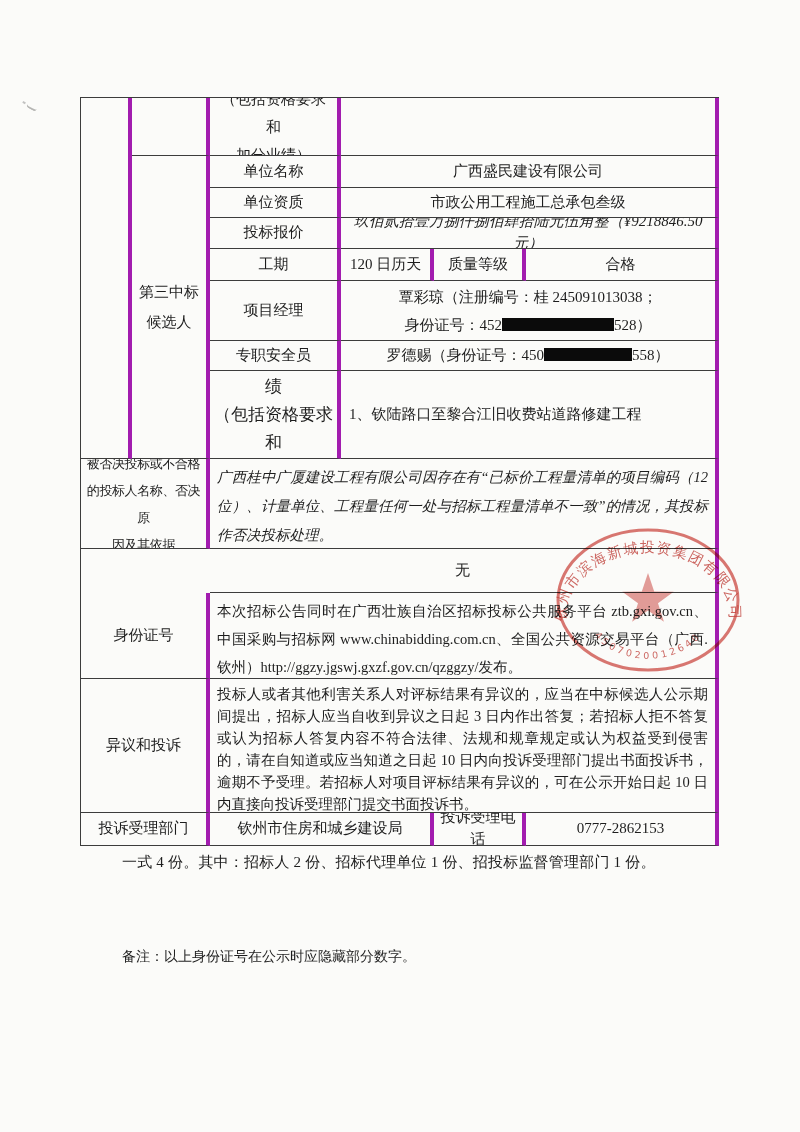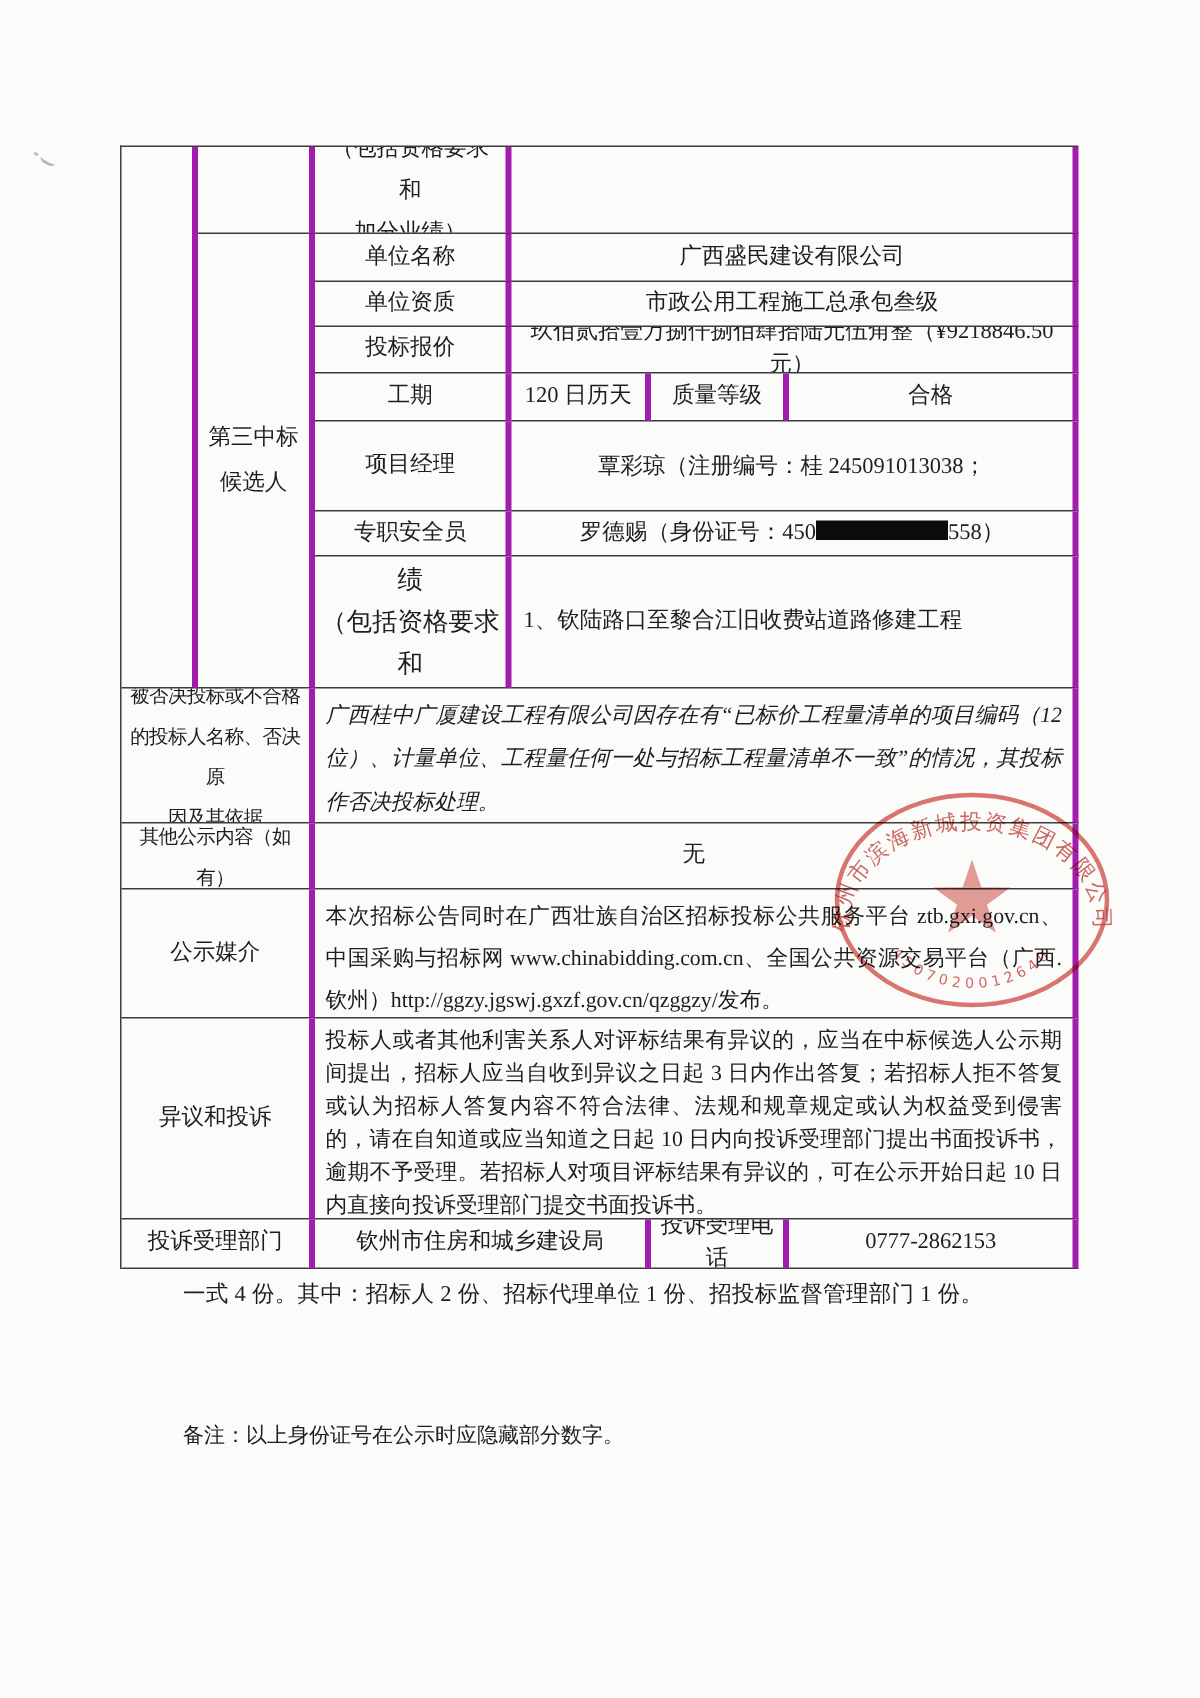--- a/index.html
+++ b/index.html
@@ -66,55 +66,57 @@
     <div class="cell preline lh30" style="grid-area:2/2/9/3;">第三中标
 候选人</div>
 
     <div class="cell" style="grid-area:2/3/3/4;">单位名称</div>
     <div class="cell" style="grid-area:2/4/3/7;">广西盛民建设有限公司</div>
 
     <div class="cell" style="grid-area:3/3/4/4;">单位资质</div>
     <div class="cell" style="grid-area:3/4/4/7;">市政公用工程施工总承包叁级</div>
 
     <div class="cell" style="grid-area:4/3/5/4;">投标报价</div>
-    <div class="cell" style="grid-area:4/4/5/7;">玖佰贰拾壹万捌仟捌佰肆拾陆元伍角整（¥9218846.50 元）</div>
+    <div class="cell" style="grid-area:4/4/5/7;font-style:italic;">玖佰贰拾壹万捌仟捌佰肆拾陆元伍角整（¥9218846.50 元）</div>
 
     <div class="cell" style="grid-area:5/3/6/4;">工期</div>
     <div class="cell" style="grid-area:5/4/6/5;">120 日历天</div>
     <div class="cell" style="grid-area:5/5/6/6;">质量等级</div>
     <div class="cell" style="grid-area:5/6/6/7;">合格</div>
 
     <div class="cell" style="grid-area:6/3/7/4;">项目经理</div>
     <div class="cell" style="grid-area:6/4/7/7;">
       <div class="two-line">
         <div>覃彩琼（注册编号：桂 245091013038；</div>
+        <div>
+          <span>身份证号：452</span><span class="redact w1"></span><span>528）</span>
+        </div>
       </div>
     </div>
 
     <div class="cell" style="grid-area:7/3/8/4;">专职安全员</div>
     <div class="cell" style="grid-area:7/4/8/7;">
       <div>
         <span>罗德赐（身份证号：450</span><span class="redact w2"></span><span>558）</span>
       </div>
     </div>
 
     <div class="cell preline lh28 small-label" style="grid-area:8/3/9/4;">投标所用企业业绩
 （包括资格要求和
 加分业绩）</div>
     <div class="cell left-val" style="grid-area:8/4/9/7;">1、钦陆路口至黎合江旧收费站道路修建工程</div>
 
     <div class="cell preline tight" style="grid-area:9/1/10/3;">被否决投标或不合格
 的投标人名称、否决原
 因及其依据</div>
     <div class="cell para lh29" style="grid-area:9/3/10/7;">广西桂中广厦建设工程有限公司因存在有“已标价工程量清单的项目编码（12 位）、计量单位、工程量任何一处与招标工程量清单不一致”的情况，其投标作否决投标处理。</div>
 
-    <div class="cell tight" style="grid-area:10/1/11/3;">其他公示内容（如有）</div>
     <div class="cell" style="grid-area:10/3/11/7;">无</div>
 
-    <div class="cell" style="grid-area:11/1/12/3;">公示媒介</div>
+    <div class="cell" style="grid-area:11/1/12/3;">身份证号</div>
     <div class="cell para lh28p" style="grid-area:11/3/12/7;">本次招标公告同时在广西壮族自治区招标投标公共服务平台 ztb.gxi.gov.cn、中国采购与招标网 www.chinabidding.com.cn、全国公共资源交易平台（广西.钦州）http://ggzy.jgswj.gxzf.gov.cn/qzggzy/发布。</div>
 
     <div class="cell" style="grid-area:12/1/13/3;">异议和投诉</div>
     <div class="cell para lh22" style="grid-area:12/3/13/7;">投标人或者其他利害关系人对评标结果有异议的，应当在中标候选人公示期间提出，招标人应当自收到异议之日起 3 日内作出答复；若招标人拒不答复或认为招标人答复内容不符合法律、法规和规章规定或认为权益受到侵害的，请在自知道或应当知道之日起 10 日内向投诉受理部门提出书面投诉书，逾期不予受理。若招标人对项目评标结果有异议的，可在公示开始日起 10 日内直接向投诉受理部门提交书面投诉书。</div>
 
     <div class="cell" style="grid-area:13/1/14/3;">投诉受理部门</div>
     <div class="cell" style="grid-area:13/3/14/5;">钦州市住房和城乡建设局</div>
     <div class="cell" style="grid-area:13/5/14/6;padding:0 1px;">投诉受理电话</div>
     <div class="cell" style="grid-area:13/6/14/7;">0777-2862153</div>
 

